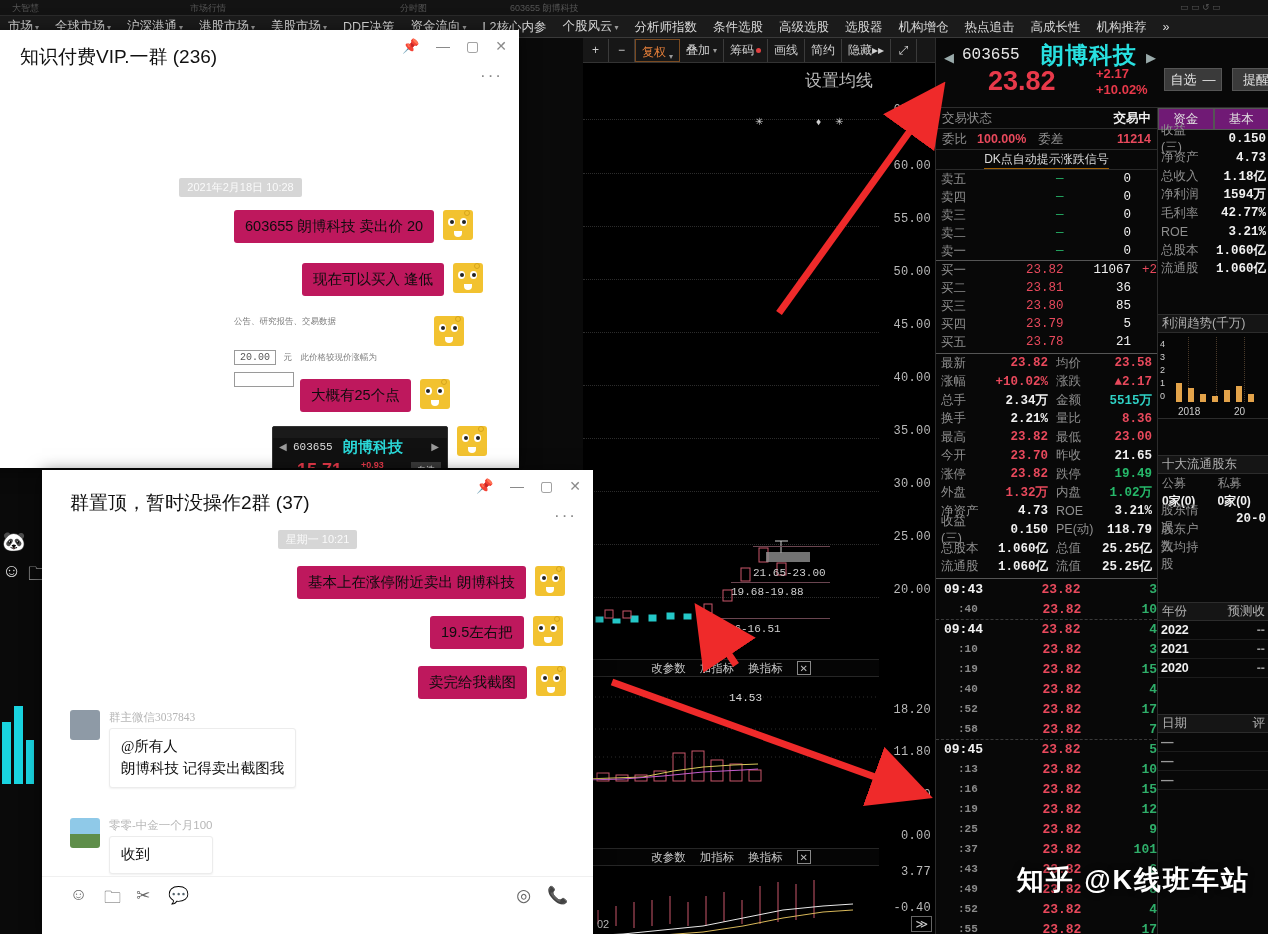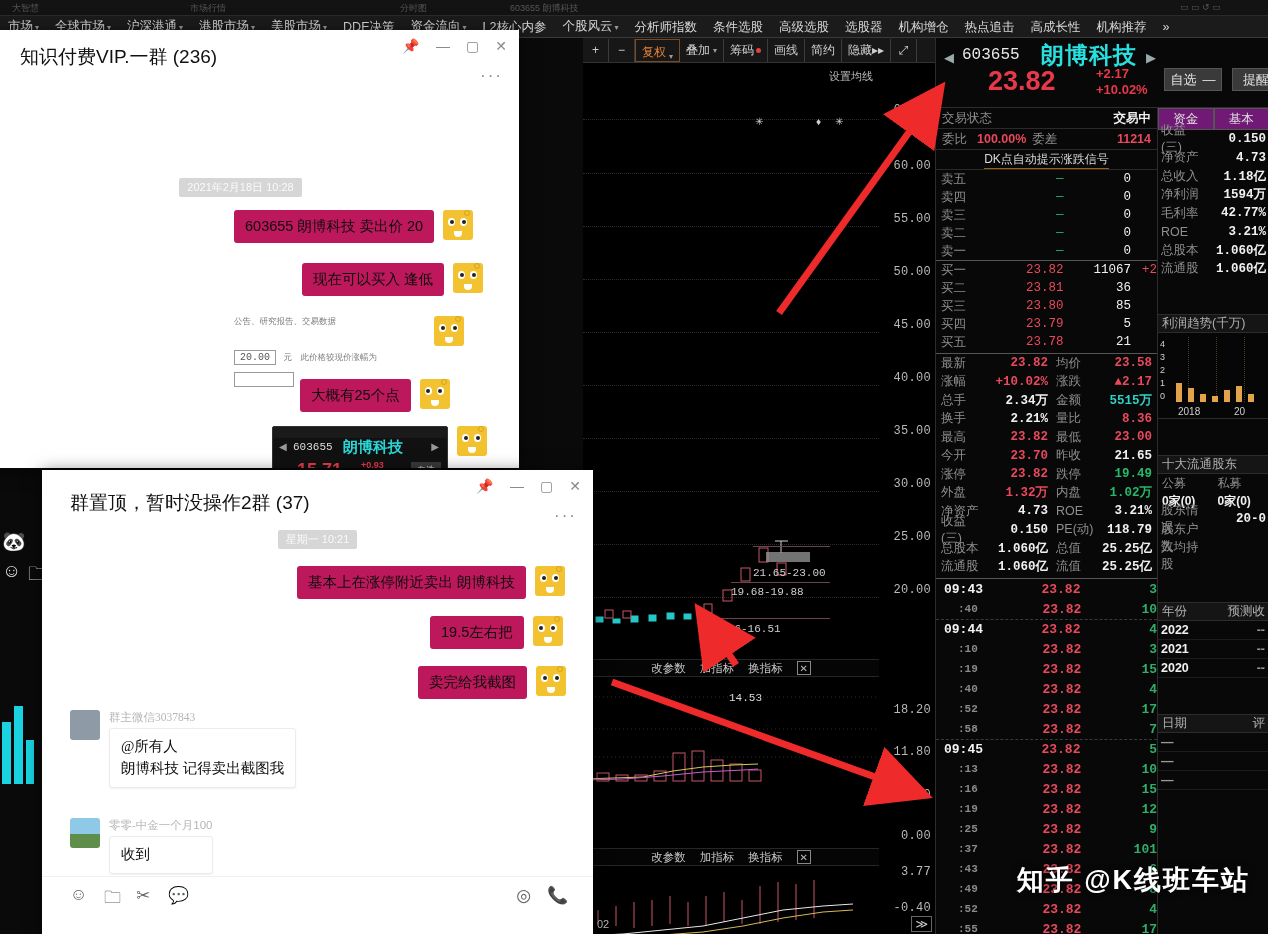--- a/index.html
+++ b/index.html
@@ -24,21 +24,21 @@
   .charttoolbar .tb{ height:23px; min-width:26px; padding:0 6px; display:flex; align-items:center;
      justify-content:center; border-right:1px solid #3b3b3b; white-space:nowrap; }
   .charttoolbar .tb.hl{ color:#e8803a; border:1px solid #7a4a20;align-items:flex-end;}
   .dot{ width:5px;height:5px;border-radius:50%;background:#e04040;display:inline-block;margin-left:2px;
         vertical-align:top;}
   .car{font-size:8px;color:#999;margin-left:3px;}
 
   
   .chartwrap{ position:absolute; left:583px; top:63px; width:352px; height:871px;
      background:#000; overflow:hidden;}
-  .setavg{ position:absolute; right:62px; top:6px; color:#b8b8b8; font-size:11px;}
+  .setavg{ position:absolute; right:62px; top:6px; color:#b8b8b8; font-size:17px;}
   .pricescale{ position:absolute; right:0px; top:0; width:56px; height:871px; }
   .pricescale div{ position:absolute; right:4px; color:#b9b9b9; font-size:12px;
      font-family:"Liberation Mono","DejaVu Sans Mono",monospace; letter-spacing:.3px;}
   .gridline{ position:absolute; left:0; width:296px; height:0; border-top:1px dotted #2c2c2c;}
   .ind-bar{ position:absolute; left:0; width:296px; height:18px; color:#c9c9c9; font-size:11.5px;
      display:flex; align-items:center; justify-content:center; gap:14px;
      background:#050505; border-top:1px solid #262626; border-bottom:1px solid #262626;}
   .ind-bar .x{ border:1px solid #888; width:14px;height:14px; display:flex;align-items:center;
      justify-content:center; font-size:10px; color:#bbb;}
   .rangelbl{ position:absolute; color:#cfcfcf; font-size:11px;
@@ -384,21 +384,21 @@
     </div>
 
     <div class="lcol">
       <div class="statusrow">
         <span style="flex:1">交易状态</span>
         <span class="white" style="font-weight:bold">交易中</span>
       </div>
       <div class="statusrow">
         <span>委比</span>
         <span class="red" style="margin-left:10px;font-weight:bold">100.00%</span>
-        <span style="margin-left:6px">委差</span>
+        <span style="margin-left:12px">委差</span>
         <span class="red" style="flex:1;text-align:right;font-weight:bold">11214</span>
       </div>
       <div class="dkbanner">
         <span>DK点自动提示涨跌信号</span>
       </div>
       <div id="asks">
           <div class="fivecol">
             <span class="c1">卖五</span>
             <span class="c2 green">—</span>
             <span class="c3 white">0</span>

